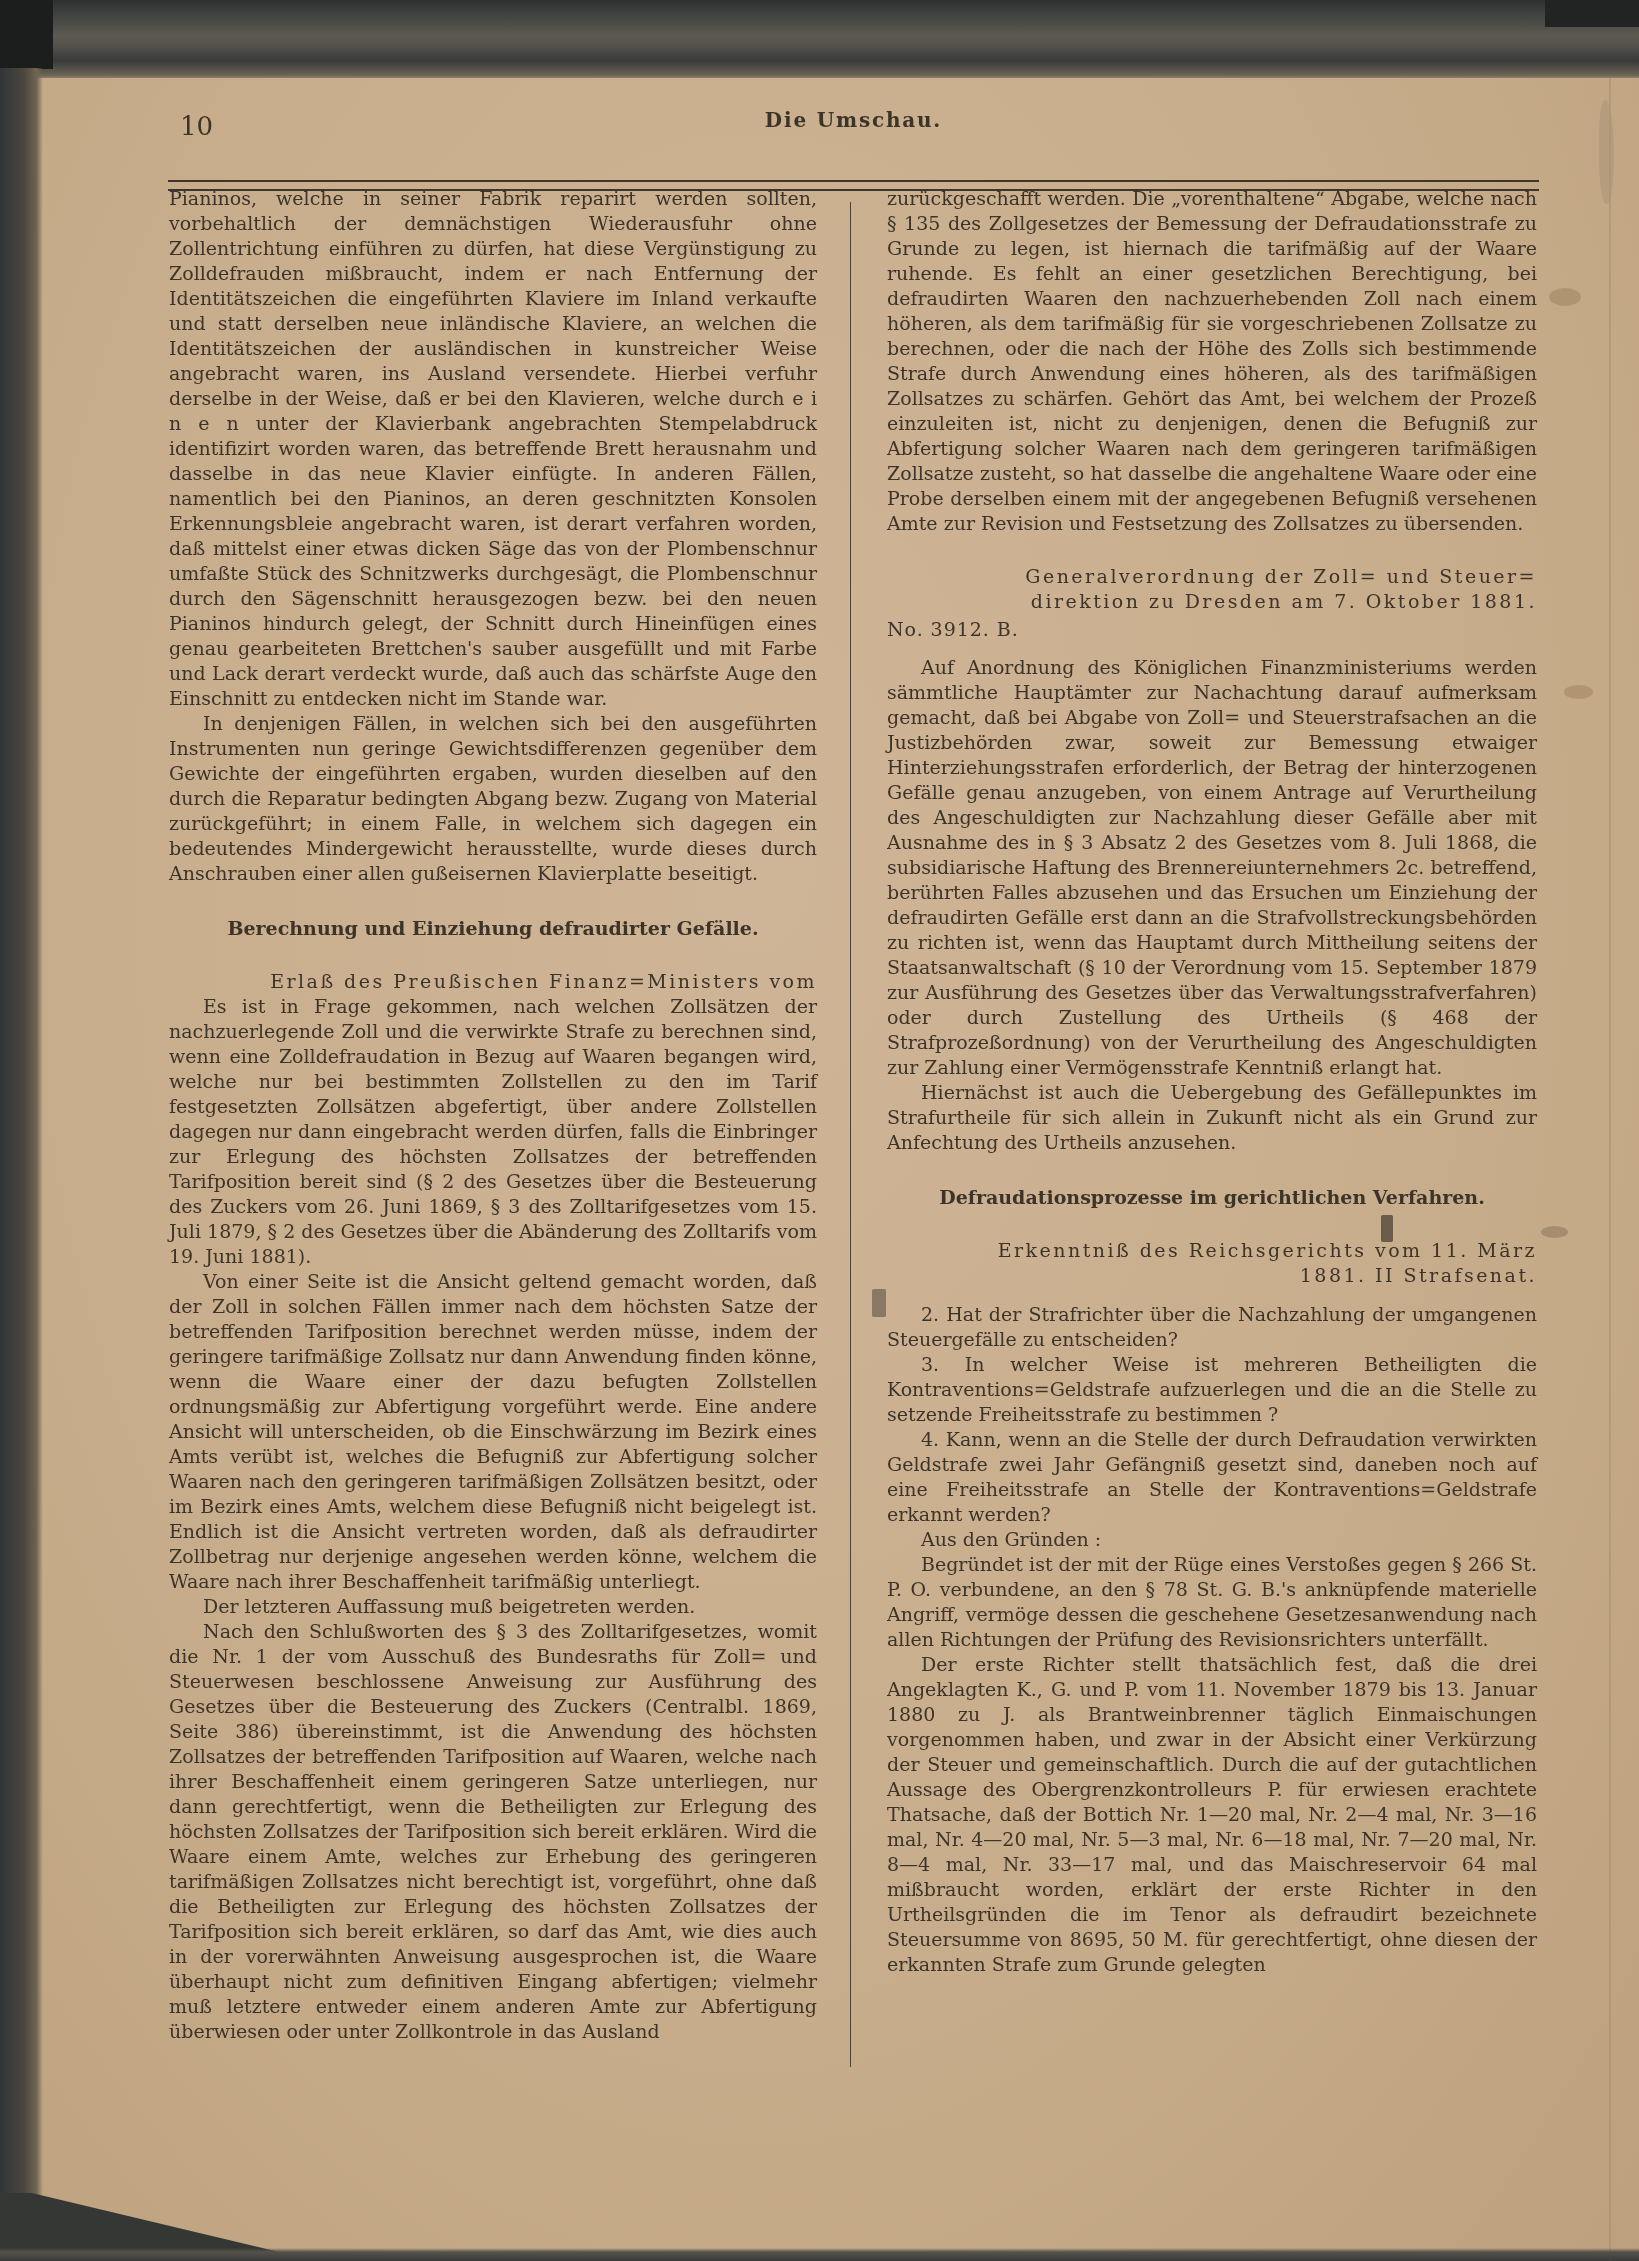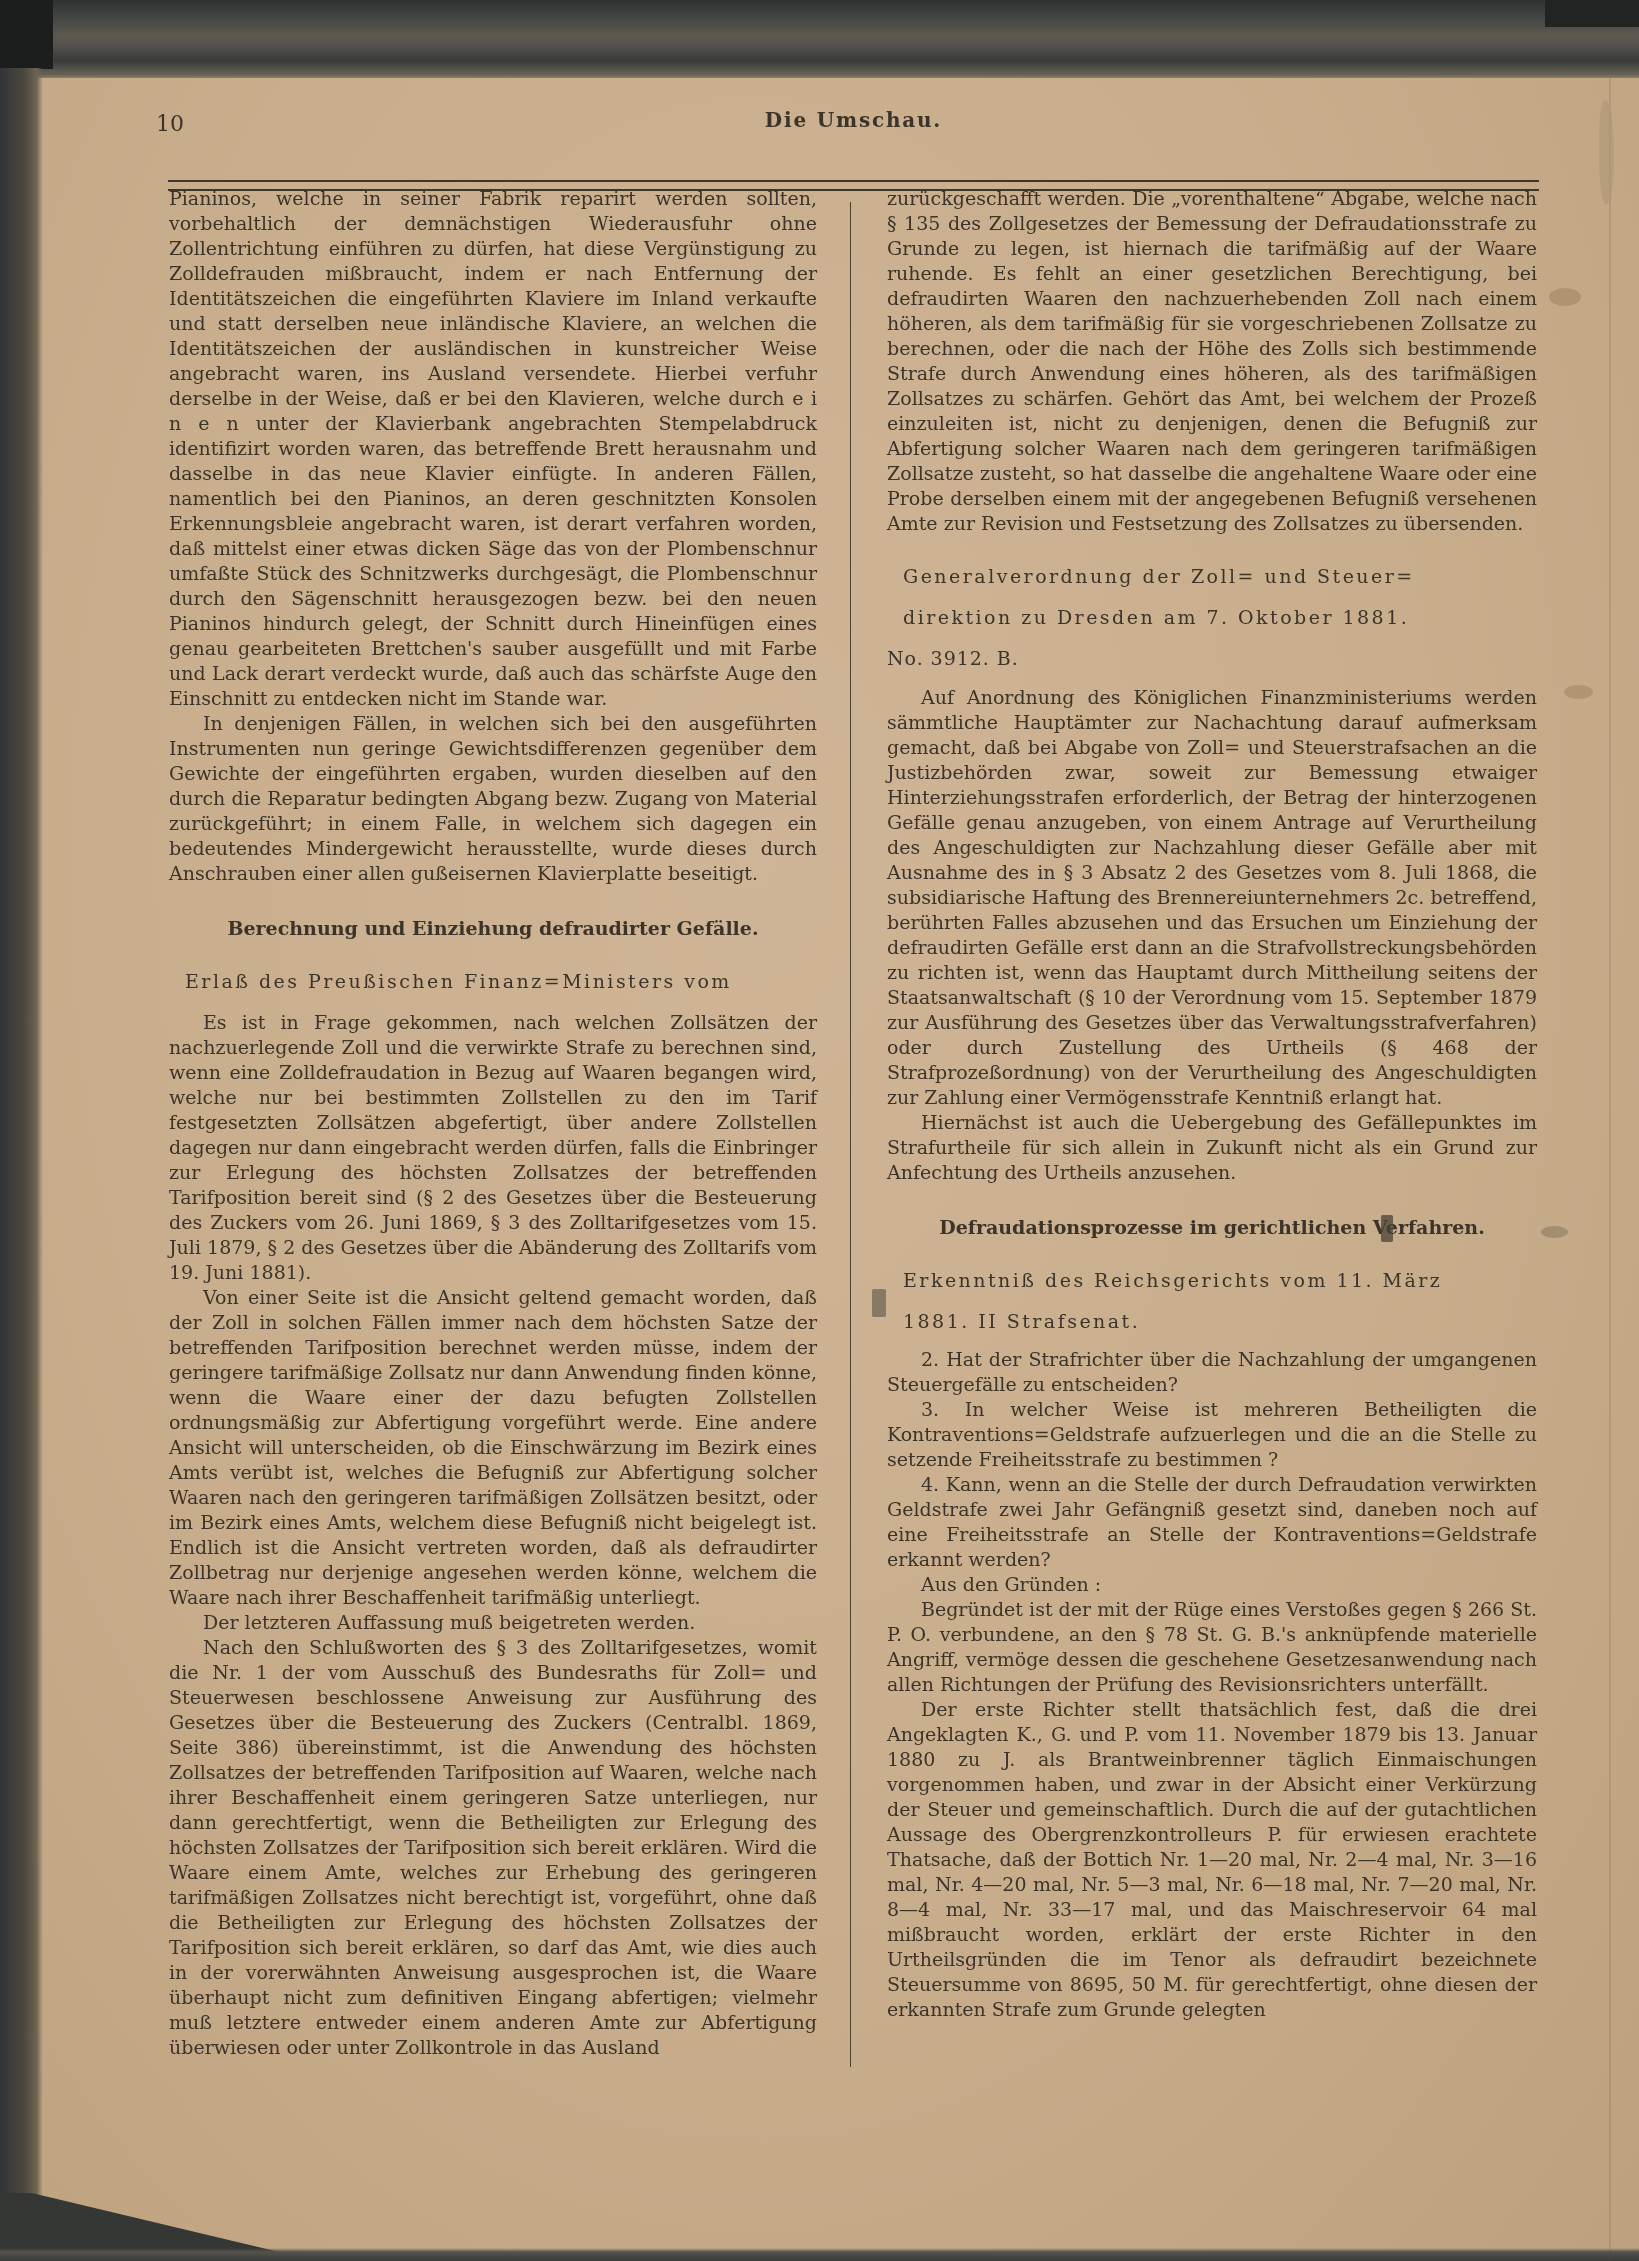--- a/index.html
+++ b/index.html
@@ -17,38 +17,38 @@
   .edge-left{ position:absolute; top:68px; left:0; width:43px; height:2143px;
     background:linear-gradient(90deg,#313436 0%,#4a473f 55%,#6f6452 85%,rgba(150,128,100,0) 100%); }
   .edge-bottom{ position:absolute; bottom:0; left:0; width:100%; height:12.7px;
     background:linear-gradient(0deg,#3a3c3b 0%,#55524a 70%,rgba(110,100,85,0) 100%); }
   .corner-bottom-left{ position:absolute; bottom:0; left:0; width:317px; height:68px;
     background:#353735; clip-path:polygon(0 0,10% 0,100% 100%,0 100%); }
   .crease-right{ position:absolute; top:78px; left:1609px; width:2.3px; height:2183px;
     background:linear-gradient(90deg,rgba(96,74,50,0) 0%,rgba(96,74,50,.30) 50%,rgba(96,74,50,0) 100%); }
 
   
-  .page-number{ position:absolute; left:156px; top:113px; font-size:22px; line-height:1; }
+  .page-number{ position:absolute; left:180px; top:113px; font-size:26px; line-height:1; }
   .masthead{ position:absolute; left:168px; top:110px; width:1371px; text-align:center;
     font-size:20px; font-weight:bold; letter-spacing:1.8px; line-height:1; }
   .double-rule{ position:absolute; left:168px; top:180px; width:1371px; height:0;
     border-top:2.3px solid #3e362b; }
   .double-rule::after{ content:""; position:absolute; left:0; top:6.8px; width:100%; height:0;
     border-top:2.3px solid #3e362b; }
 
   
   .col{ position:absolute; top:186px; font-size:19px; line-height:25px; }
   .col-left{ left:169px; width:648px; }
   .col-right{ left:887px; width:650px; }
   .col-divider{ position:absolute; left:850px; top:202px; width:1.4px; height:1865px; background:#4b4236; }
 
   .para{ margin:0; text-align:justify; }
   .para.indent{ text-indent:34px; }
   .heading-bold{ margin:30px 0 0 0; text-align:center; font-weight:bold; }
-  .subheading{ margin:16px; text-align:left; letter-spacing:.13em; }
+  .subheading{ margin:0; text-align:right; letter-spacing:.13em; }
   .subheading.first{ margin-top:28px; }
   .subheading.gap-below{ margin-bottom:13.6px; }
   .docno{ margin:2.7px 0 13.6px 0; letter-spacing:.05em; }
 
   
   .artifact{ position:absolute; pointer-events:none; }
   .ink-blot-a{ left:1381px; top:1215px; width:11.8px; height:27px; background:#4a4135; opacity:.75; border-radius:1.8px; }
   .ink-blot-b{ left:872px; top:1289px; width:13.6px; height:28px; background:#5a5146; opacity:.6; border-radius:1.8px; }
   .smudge-a{ left:1549px; top:288px; width:32px; height:18px; background:rgba(125,98,62,.30); border-radius:50%; }
   .smudge-b{ left:1564px; top:685px; width:29px; height:13.6px; background:rgba(125,98,62,.28); border-radius:50%; }

